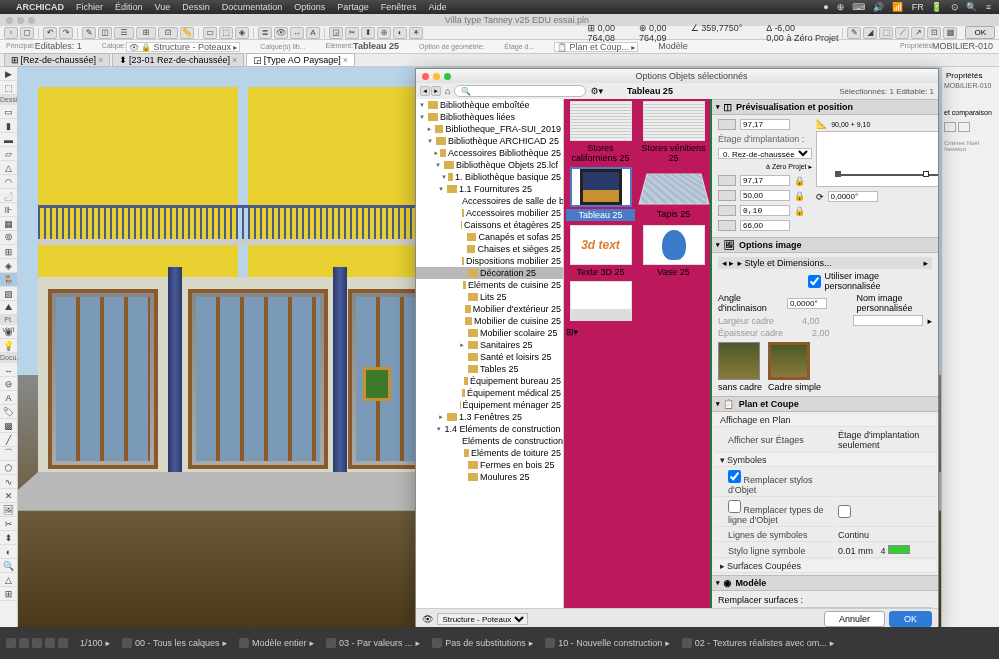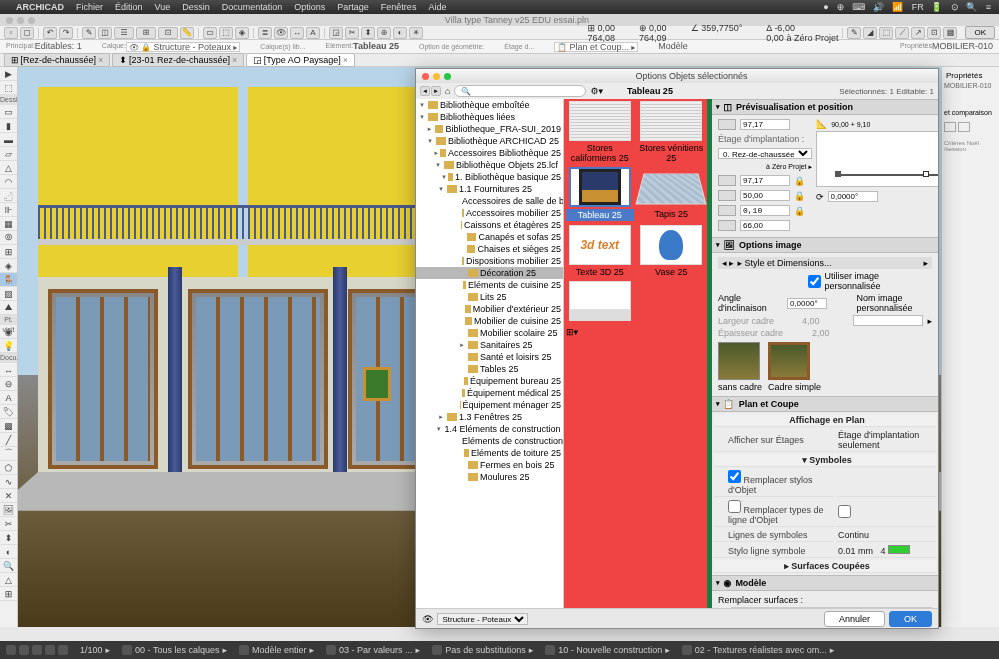--- a/index.html
+++ b/index.html
@@ -79,21 +79,21 @@
 .dialog-search .sel-info { font-size:8px; color:#555; }
 
 .dialog-body { flex:1; display:flex; min-height:0; }
 .lib-tree { width:148px; background:#fff; border-right:1px solid #ccc; overflow-y:auto; font-size:8px; }
 .tree-row { padding:1px 2px; display:flex; align-items:center; gap:2px; white-space:nowrap; }
 .tree-row .fold { width:8px; text-align:center; color:#666; font-size:7px; }
 .tree-row .ico { width:10px; height:8px; background:#d8b050; display:inline-block; }
 .tree-row.sel { background:#b8b8b8; color:#000; }
 .tree-row.lvl0{padding-left:2px;} .tree-row.lvl1{padding-left:10px;} .tree-row.lvl2{padding-left:18px;} .tree-row.lvl3{padding-left:26px;} .tree-row.lvl4{padding-left:21px;} .tree-row.lvl5{padding-left:42px;}
 
-.preview-col { width:148px; background:#ef4444; border-right:5px solid #15803d; overflow-y:auto; padding:2px; }
+.preview-col { width:148px; background:#be185d; border-right:2px solid #15803d; overflow-y:auto; padding:2px; }
 .preview-grid { display:grid; grid-template-columns:1fr 1fr; gap:4px; }
 .pv-item { text-align:center; font-size:8px; }
 .pv-item .thumb { width:62px; height:40px; margin:0 auto 2px; background:#fff; border:1px solid #ddd; display:flex; align-items:center; justify-content:center; }
 .pv-item.sel .thumb { border:2px solid #4a7ac8; }
 .pv-item.sel .lbl { background:#4a7ac8; color:#fff; padding:1px 2px; }
 .thumb.blinds { background:repeating-linear-gradient(#eee 0 2px,#ccc 2px 3px); }
 .thumb.painting-t { position:relative; }
 .thumb.painting-t::after { content:""; position:absolute; width:36px; height:30px; background:linear-gradient(#2a3a6a 60%,#c89030 60%); border:3px solid #222; }
 .thumb.rug { background:repeating-linear-gradient(45deg,#bcd 0 3px,#abc 3px 6px); transform:perspective(100px) rotateX(40deg); }
 .thumb.text3d { color:#d88030; font-weight:bold; font-size:12px; font-style:italic; }
@@ -119,34 +119,34 @@
 .frame-opts { display:flex; gap:6px; margin-top:4px; }
 .frame-opt { text-align:center; font-size:7px; }
 .frame-opt .fthumb { width:42px; height:38px; background:linear-gradient(#4a5a2a,#8a7a3a); border:1px solid #888; margin-bottom:2px; }
 .frame-opt.f2 .fthumb { border:3px solid #8a5a2a; }
 .frame-opt.f3 .fthumb { border:4px ridge #8a5a2a; }
 
 .prop-table { width:100%; font-size:8px; }
 .prop-table tr td { padding:1px 2px; border-bottom:1px solid #e0e0e0; }
 .prop-table tr td:first-child { padding-left:14px; color:#444; }
 .prop-table tr td:last-child { color:#222; }
-.subhdr td { font-weight:700; background:#f0f0f0; padding-left:6px !important;text-align:center; }
+.subhdr td { font-weight:400; background:#f0f0f0; padding-left:6px !important; }
 
 .dialog-footer { height:20px; background:#e8e8e8; border-top:1px solid #ccc; display:flex; align-items:center; padding:0 6px; gap:4px; }
 .dialog-footer select { font-size:8px; height:12px; border:1px solid #bbb; }
 .dialog-footer .btns { margin-left:auto; display:flex; gap:4px; }
 .dialog-footer button { font-size:9px; padding:2px 14px; border-radius:3px; border:1px solid #aaa; background:#fff; }
 .dialog-footer button.primary { background:#2f7bd8; color:#fff; border-color:#2f7bd8; }
 
 
 .right-panel { width:58px; background:#f0f0f0; border-left:1px solid #ccc; font-size:7px; padding:2px; }
 .right-panel .rp-hdr { font-size:8px; padding:2px; }
 
 
-.statusbar { position:absolute; bottom:0; left:0; right:0; height:18px; background:#383838; color:#ccc; display:flex; align-items:center; padding:0 6px; gap:12px; font-size:8px; }
+.statusbar { position:absolute; bottom:0; left:0; right:0; height:32px; background:#383838; color:#ccc; display:flex; align-items:center; padding:0 6px; gap:12px; font-size:8px; }
 .statusbar .sb-seg { display:flex; align-items:center; gap:3px; }
 .statusbar .sb-ico { width:10px; height:10px; background:#555; border-radius:2px; }
 
 .green-swatch { width:22px; height:9px; background:#3c3; border:1px solid #888; display:inline-block; }
 </style>
 </head>
 <body>
 
 <div class="mac-menubar">
   <span class="apple-logo"></span>

